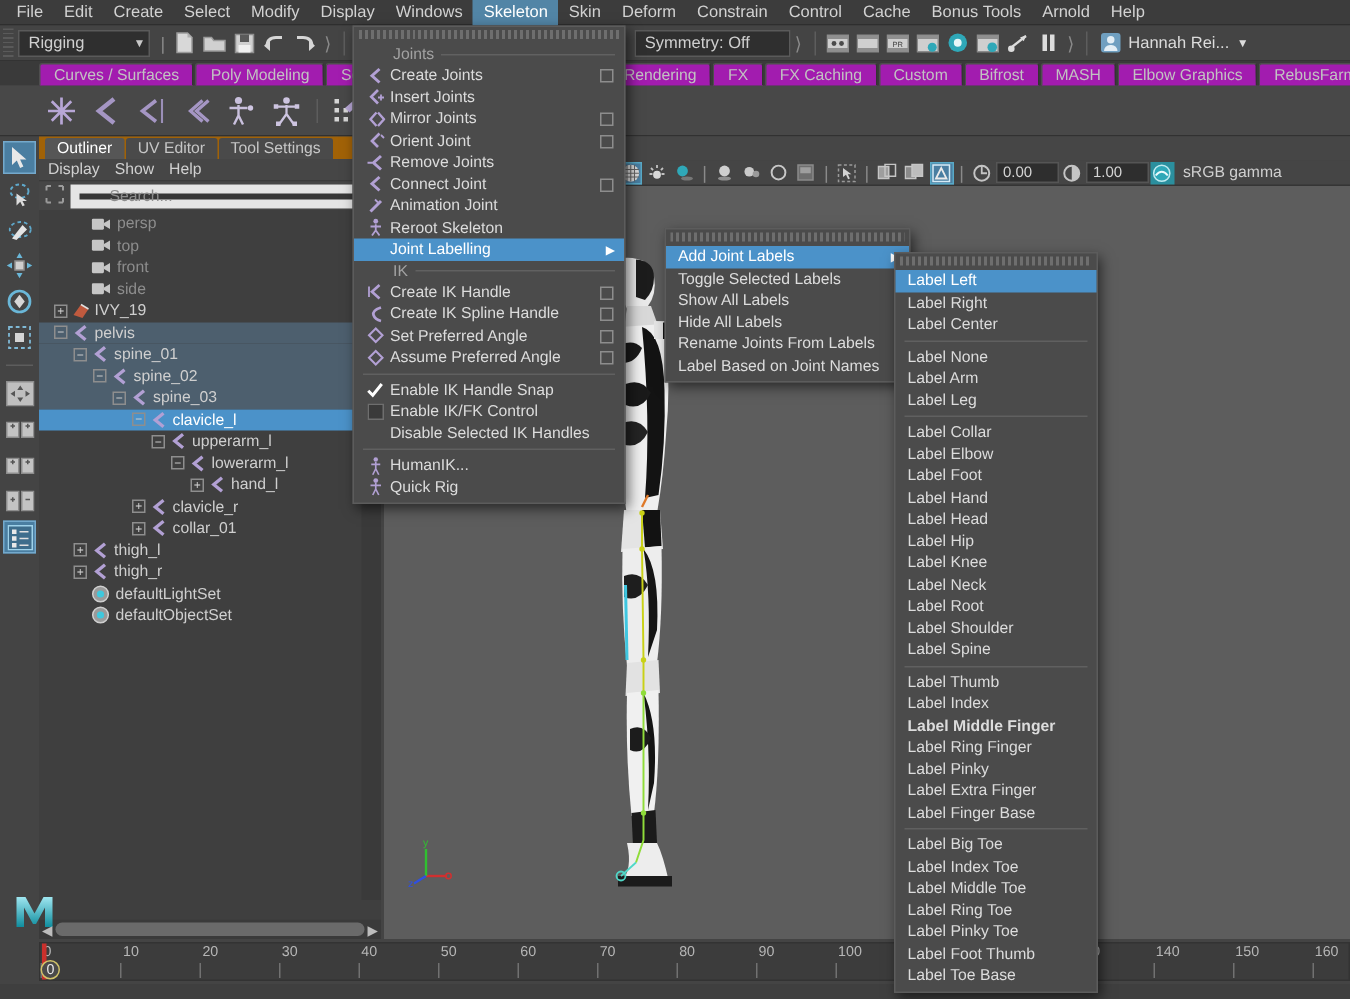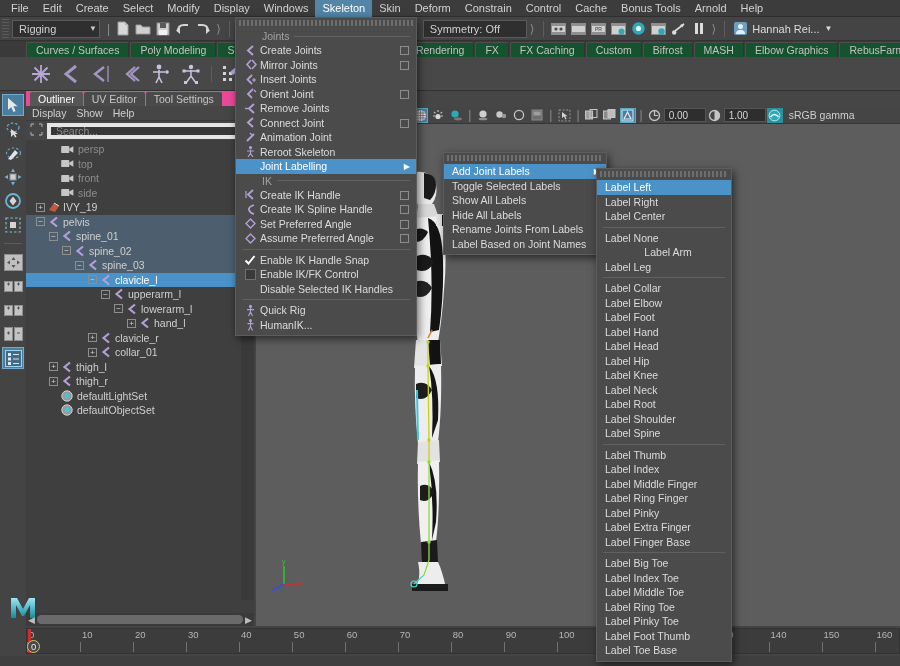--- a/index.html
+++ b/index.html
@@ -51,21 +51,21 @@
   .user .av {
     width:13px;height:13px;background:#6f9fc0;border-radius:2px;position:relative;
   }
   .user .av:after{content:"";position:absolute;left:4px;top:2px;width:5px;height:5px;border-radius:50%;background:#e3eef5;}
   .user .av:before{content:"";position:absolute;left:2px;top:8px;width:9px;height:4px;border-radius:4px 4px 0 0;background:#e3eef5;}
 
   
   .shelftabs { height:16px; background:#3a3a3a; display:flex; align-items:flex-end; padding-left:26px; }
   .shelftabs .st {
     height:15px; line-height:15px; padding:0 9px; font-size:10.5px; color:#c2c2c2;
-    background:#14532d; margin-right:1px; border-top:1px solid #4e4e4e;
+    background:#a21caf; margin-right:1px; border-top:1px solid #4e4e4e;
     border-left:1px solid #4e4e4e; border-right:1px solid #333;
     border-radius:2px 2px 0 0; white-space:nowrap;
   }
   .shelftabs .st.act { background:#4f4f4f; color:#f0f0f0; }
   .shelfbar { height:34px; background:#484848; display:flex; align-items:center; padding-left:26px; border-bottom:1px solid #313131;}
   .sicon { width:30px; height:30px; display:flex; align-items:center; justify-content:center; flex:0 0 auto;}
 
   
   .toolbox {
     position:absolute; left:0; top:91px; width:26px; bottom:36px; background:#444444;
@@ -73,28 +73,28 @@
   }
   .tbi { width:22px; height:22px; display:flex;align-items:center;justify-content:center; }
   .tbi.on { background:#4a7ea1; border:1px solid #74a9cc; }
   .tbdiv { width:18px; height:1px; background:#5d5d5d; margin:5px 0; }
 
   
   .outliner {
     position:absolute; left:26px; top:91px; width:228px; height:535px;
     background:#444444; display:flex; flex-direction:column;
   }
-  .ol-tabs { height:15px; display:flex; align-items:flex-end; padding-left:4px; background:#ec4899;}
+  .ol-tabs { height:15px; display:flex; align-items:flex-end; padding-left:4px; background:#a16207;}
   .ol-tabs .t { height:14px; line-height:14px; padding:0 8px; font-size:10.5px; background:#4a4a4a;
     color:#c6c6c6; margin-right:1px; border-radius:2px 2px 0 0;}
   .ol-tabs .t.act { background:#565656; color:#ffffff; }
   .ol-menu { height:15px; display:flex; align-items:center; gap:10px; padding-left:6px; background:#464646; border-bottom:1px solid #3a3a3a;}
   .ol-menu span { font-size:10.5px; color:#d0d0d0; }
   .ol-search { height:19px; display:flex; align-items:center; padding:0 4px; background:#464646; gap:4px;}
-  .ol-search .sbox { flex:1; height:16px; background:#373737; border:4px solid #e5e5e5; display:flex; align-items:center; padding-left:5px;
+  .ol-search .sbox { flex:1; height:16px; background:#373737; border:6px solid #e5e5e5; display:flex; align-items:center; padding-left:20px;
      font-size:10.5px; color:#8d8d8d; }
   .ol-tree { flex:1; background:#3f3f3f; overflow:hidden; position:relative; padding-top:2px;}
   .row { height:14.5px; display:flex; align-items:center; font-size:10.5px; color:#cfcfcf; white-space:nowrap; position:relative;}
   .row.grp { background:#4d5f6e; }
   .row.selrow { background:#4b92c9; color:#ffffff; }
   .row .ind { display:inline-block; }
   .exp { width:9px;height:9px;border:1px solid #8e8e8e; color:#d4d4d4; font-size:8px; line-height:7px; text-align:center;
     margin-right:3px; flex:0 0 auto; background:transparent;}
   .camicon { width:13px; height:9px; margin-right:4px; flex:0 0 auto;}
   .jicon { width:12px; height:12px; margin-right:3px; flex:0 0 auto;}
@@ -1001,35 +1001,35 @@
             <svg width="13" height="13" viewBox="0 0 13 13">
               <path d="M9 2 L4 6.5 L9 11" stroke="#b2a0d4" stroke-width="2" fill="none"></path>
             </svg>
           </span>
           <span class="mlbl">Create Joints</span>
           <span class="optbox"></span>
         </div>
         <div class="mrow">
           <span class="micon">
             <svg width="13" height="13" viewBox="0 0 13 13">
+              <path d="M8 2 L3.5 6.5 L8 11" stroke="#b2a0d4" stroke-width="1.8" fill="none"></path>
+              <path d="M10 5v4M8 7h4" stroke="#b2a0d4" stroke-width="1.2"></path>
+            </svg>
+          </span>
+          <span class="mlbl">Insert Joints</span>
+        </div>
+        <div class="mrow">
+          <span class="micon">
+            <svg width="13" height="13" viewBox="0 0 13 13">
               <path d="M7 2 L3 6.5 L7 11" stroke="#b2a0d4" stroke-width="1.6" fill="none"></path>
               <path d="M8 2 L12 6.5 L8 11" stroke="#b2a0d4" stroke-width="1.6" fill="none"></path>
             </svg>
           </span>
           <span class="mlbl">Mirror Joints</span>
           <span class="optbox"></span>
-        </div>
-        <div class="mrow">
-          <span class="micon">
-            <svg width="13" height="13" viewBox="0 0 13 13">
-              <path d="M8 2 L3.5 6.5 L8 11" stroke="#b2a0d4" stroke-width="1.8" fill="none"></path>
-              <path d="M10 5v4M8 7h4" stroke="#b2a0d4" stroke-width="1.2"></path>
-            </svg>
-          </span>
-          <span class="mlbl">Insert Joints</span>
         </div>
         <div class="mrow">
           <span class="micon">
             <svg width="13" height="13" viewBox="0 0 13 13">
               <path d="M9 2 L4 7 L8 11" stroke="#b2a0d4" stroke-width="1.8" fill="none"></path>
               <path d="M10 3 l2 2" stroke="#b2a0d4" stroke-width="1.2"></path>
             </svg>
           </span>
           <span class="mlbl">Orient Joint</span>
           <span class="optbox"></span>
@@ -1140,34 +1140,34 @@
         <div class="mrow">
           <span class="micon"></span>
           <span class="mlbl">Disable Selected IK Handles</span>
         </div>
       </div>
     <div class="mdiv"></div>
     <div id="skeltail">
         <div class="mrow">
           <span class="micon">
             <svg width="13" height="13" viewBox="0 0 13 13">
+              <circle cx="6.5" cy="2.4" r="1.5" fill="#b2a0d4"></circle>
+              <path d="M6.5 4v4.5M3.5 5.6h6M4.5 12.5l2-4 2 4" stroke="#b2a0d4" stroke-width="1.1" fill="none"></path>
+            </svg>
+          </span>
+          <span class="mlbl">HumanIK...</span>
+        </div>
+        <div class="mrow">
+          <span class="micon">
+            <svg width="13" height="13" viewBox="0 0 13 13">
               <circle cx="6.5" cy="2.4" r="1.6" fill="#b2a0d4"></circle>
               <path d="M6.5 4v4M3 5.6h7M4.5 12l2-4 2 4" stroke="#b2a0d4" stroke-width="1.1" fill="none"></path>
             </svg>
           </span>
           <span class="mlbl">Quick Rig</span>
-        </div>
-        <div class="mrow">
-          <span class="micon">
-            <svg width="13" height="13" viewBox="0 0 13 13">
-              <circle cx="6.5" cy="2.4" r="1.5" fill="#b2a0d4"></circle>
-              <path d="M6.5 4v4.5M3.5 5.6h6M4.5 12.5l2-4 2 4" stroke="#b2a0d4" stroke-width="1.1" fill="none"></path>
-            </svg>
-          </span>
-          <span class="mlbl">HumanIK...</span>
         </div>
       </div>
   </div>
 
   <div class="popup" style="left:443px; top:152px; width:164px;">
     <div class="tearoff"></div>
     <div id="jlitems">
         <div class="mrow hl" style="padding-left: 8px;">
           <span class="mlbl">Add Joint Labels</span>
           <span class="sub">▶</span>
@@ -1199,21 +1199,21 @@
         <div class="mrow" style="padding-left: 8px;">
           <span class="mlbl">Label Right</span>
         </div>
         <div class="mrow" style="padding-left: 8px;">
           <span class="mlbl">Label Center</span>
         </div>
         <div class="mdiv"></div>
         <div class="mrow" style="padding-left: 8px;">
           <span class="mlbl">Label None</span>
         </div>
-        <div class="mrow" style="padding-left: 8px; text-align: center;">
+        <div class="mrow" style="padding-left: 8px;">
           <span class="mlbl">Label Arm</span>
         </div>
         <div class="mrow" style="padding-left: 8px;">
           <span class="mlbl">Label Leg</span>
         </div>
         <div class="mdiv"></div>
         <div class="mrow" style="padding-left: 8px;">
           <span class="mlbl">Label Collar</span>
         </div>
         <div class="mrow" style="padding-left: 8px;">
@@ -1246,21 +1246,21 @@
         <div class="mrow" style="padding-left: 8px;">
           <span class="mlbl">Label Spine</span>
         </div>
         <div class="mdiv"></div>
         <div class="mrow" style="padding-left: 8px;">
           <span class="mlbl">Label Thumb</span>
         </div>
         <div class="mrow" style="padding-left: 8px;">
           <span class="mlbl">Label Index</span>
         </div>
-        <div class="mrow" style="padding-left: 8px;">
+        <div class="mrow" style="padding-left: 8px; font-weight: bold;">
           <span class="mlbl">Label Middle Finger</span>
         </div>
         <div class="mrow" style="padding-left: 8px;">
           <span class="mlbl">Label Ring Finger</span>
         </div>
         <div class="mrow" style="padding-left: 8px;">
           <span class="mlbl">Label Pinky</span>
         </div>
         <div class="mrow" style="padding-left: 8px;">
           <span class="mlbl">Label Extra Finger</span>

